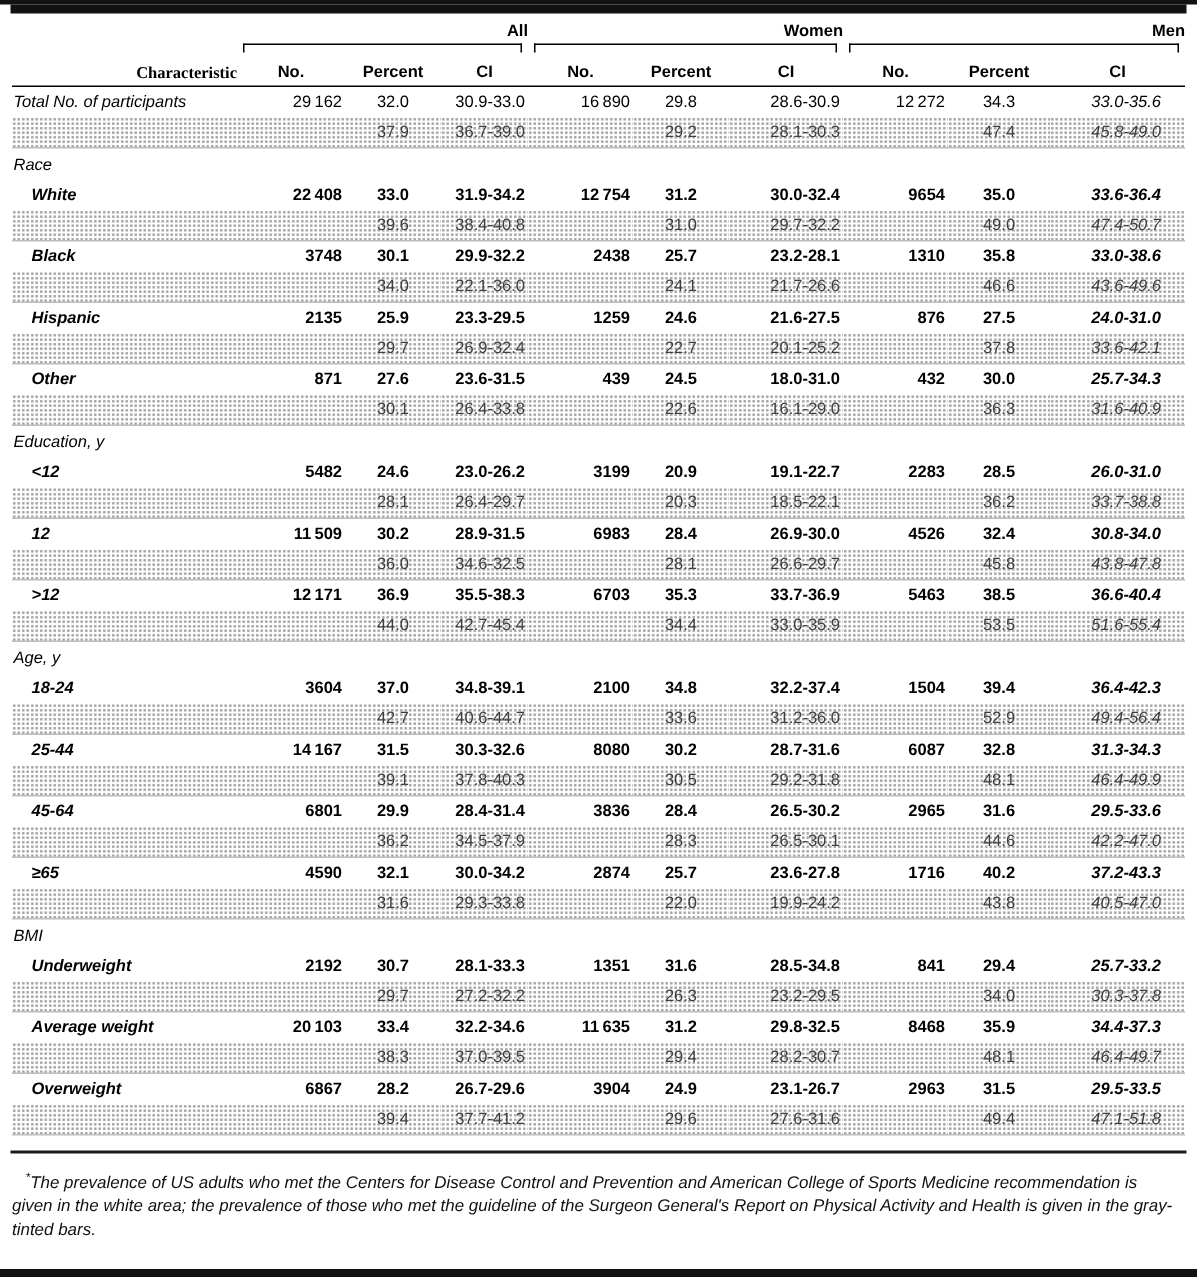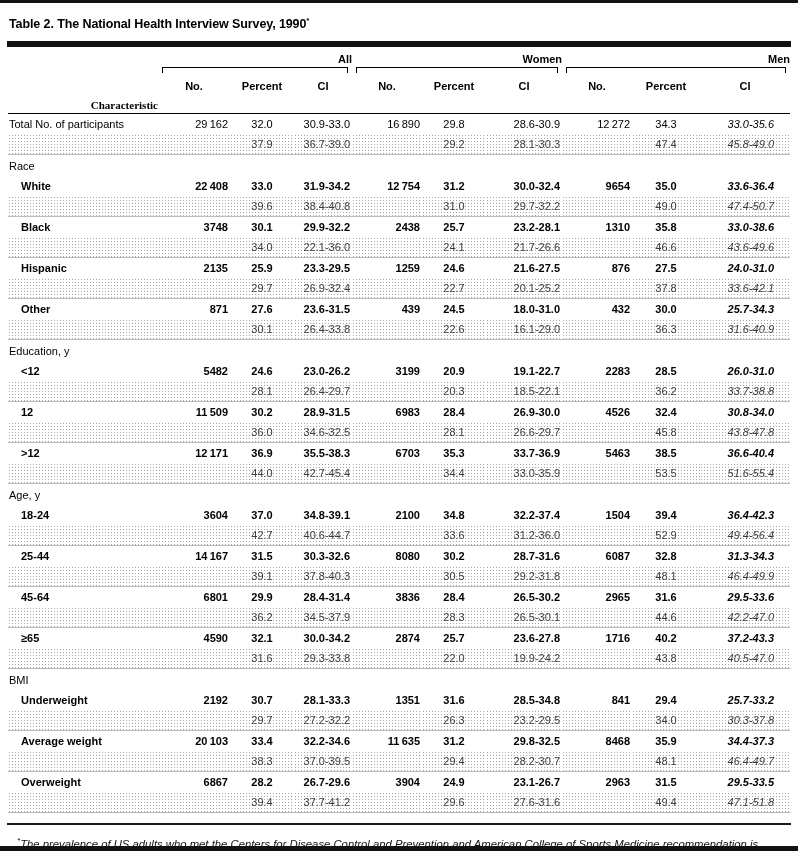--- a/index.html
+++ b/index.html
@@ -18,26 +18,26 @@
   table{border-collapse:collapse;table-layout:fixed;width:782px;margin:0 8px;font-size:11px;}
   col.c-char{width:150px;}
   col.c-no1{width:72px;}  col.c-pct1{width:64px;} col.c-ci1{width:58px;}
   col.c-no2{width:70px;}  col.c-pct2{width:64px;} col.c-ci2{width:76px;}
   col.c-no3{width:70px;}  col.c-pct3{width:68px;} col.c-ci3{width:90px;}
 
   thead th{font-weight:bold;padding:0;font-size:11px;}
   tr.group-row th{height:18px;vertical-align:bottom;text-align:right;padding-bottom:2px;}
   tr.bracket-row td{height:7px;padding:0;vertical-align:top;}
   .bracket{height:5px;border-top:1.5px solid #000;border-left:1.5px solid #000;border-right:1.5px solid #000;margin:0 4px;}
-  tr.sub-row th{height:18px;vertical-align:bottom;text-align:center;padding-bottom:21px;}
+  tr.sub-row th{height:18px;vertical-align:bottom;text-align:center;padding-bottom:3px;}
   th.charhead{text-align:left;vertical-align:bottom;padding:0 0 3px 1px;font-family:Liberation Serif, serif;}
   thead{border-bottom:1.5px solid #000;}
 
   tbody td{height:20px;padding:0;vertical-align:middle;}
-  td.char{text-align:left;padding-left:1px;}
+  td.char{text-align:left;padding-left:1px;font-style:italic;}
   td.char.indent{padding-left:13px;}
   tr.section-row td{height:21px;vertical-align:middle;padding-left:1px;}
   td.no{text-align:right;padding-right:2px;}
   td.pct{text-align:center;}
   td.ci{text-align:right;padding-right:2px;}
   tbody td:nth-child(10){padding-right:16px;font-style:italic;}
   tr.bold-row td{font-weight:bold;}
   tr.total-row td.b{font-weight:normal;}
   tr.gray-row td{
     background-image:radial-gradient(circle, #a6a6a6 0.8px, rgba(255,255,255,0) 1px);
@@ -50,21 +50,20 @@
   .footnote{font-style:italic;font-size:11.3px;line-height:15.5px;padding:8px 12px 0 8px;color:#111;}
   .footnote .p1{text-indent:9px;margin:0;}
   .footnote sup{font-size:8px;}
 </style>
 </head>
 <body>
 
 <div class="page">
   <div class="topbar"></div>
 
-  <div class="title"><span>Table 2. The National Health Interview Survey, 1990</span><sup>*</sup></div>
 
   <div class="thickbar"></div>
 
   <table>
     <colgroup>
       <col class="c-char">
         <col class="c-no1">
         <col class="c-pct1">
         <col class="c-ci1">
       <col class="c-no2">

